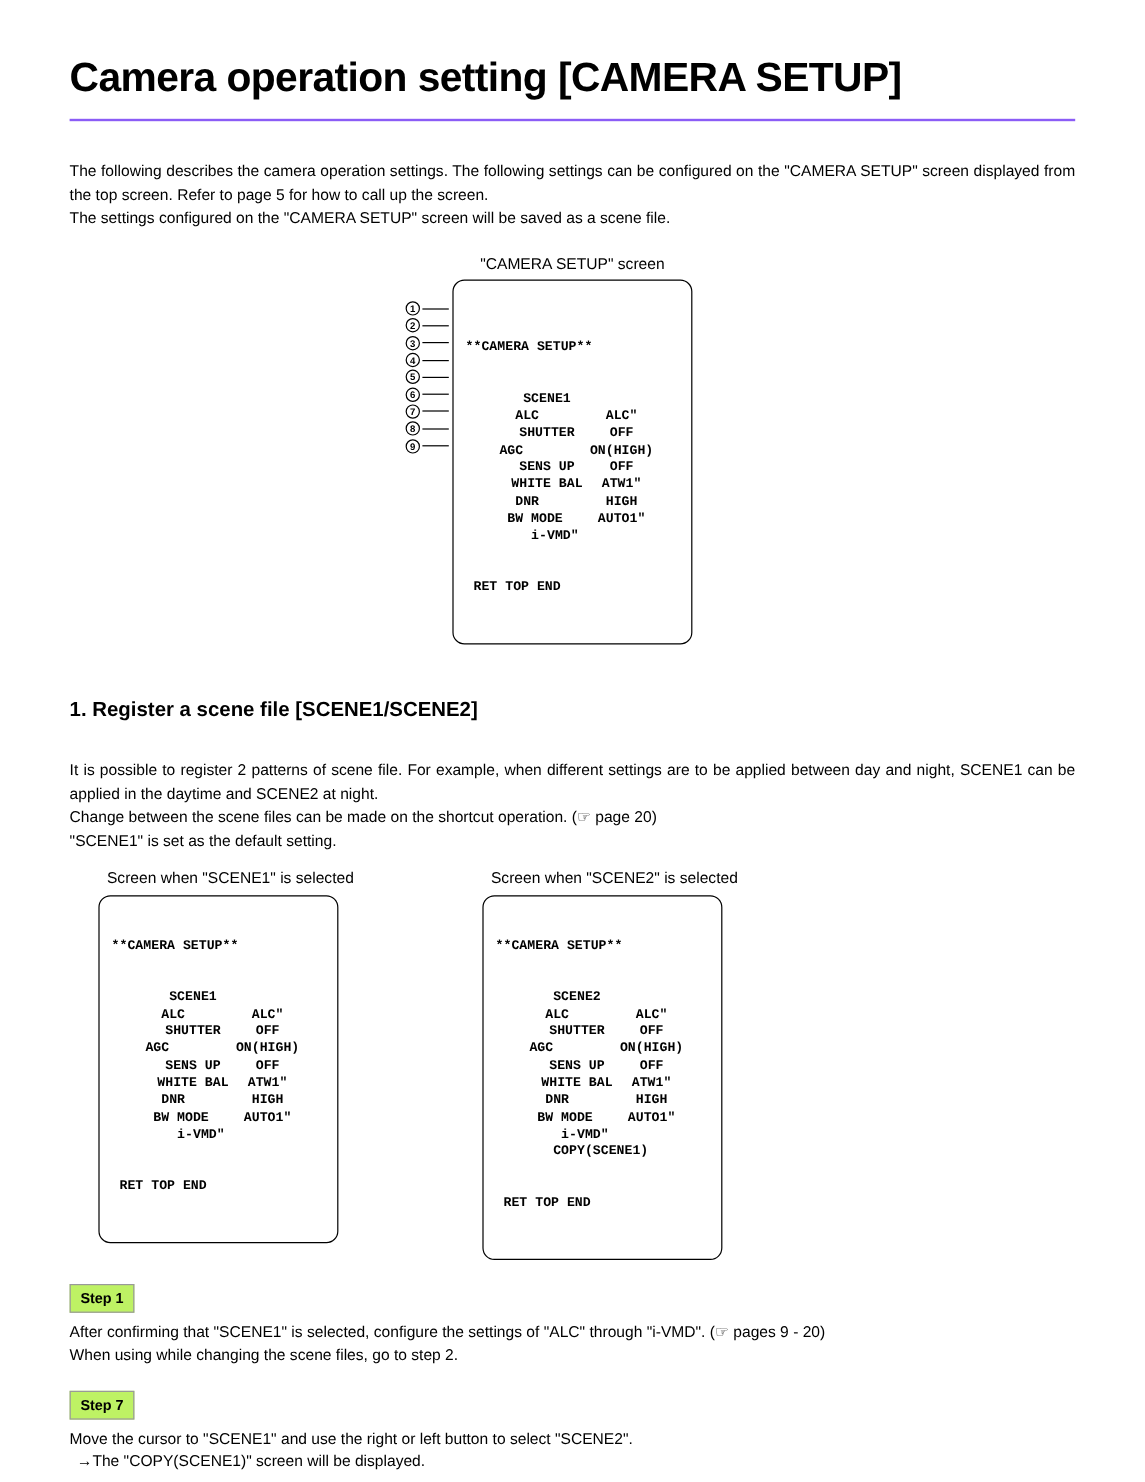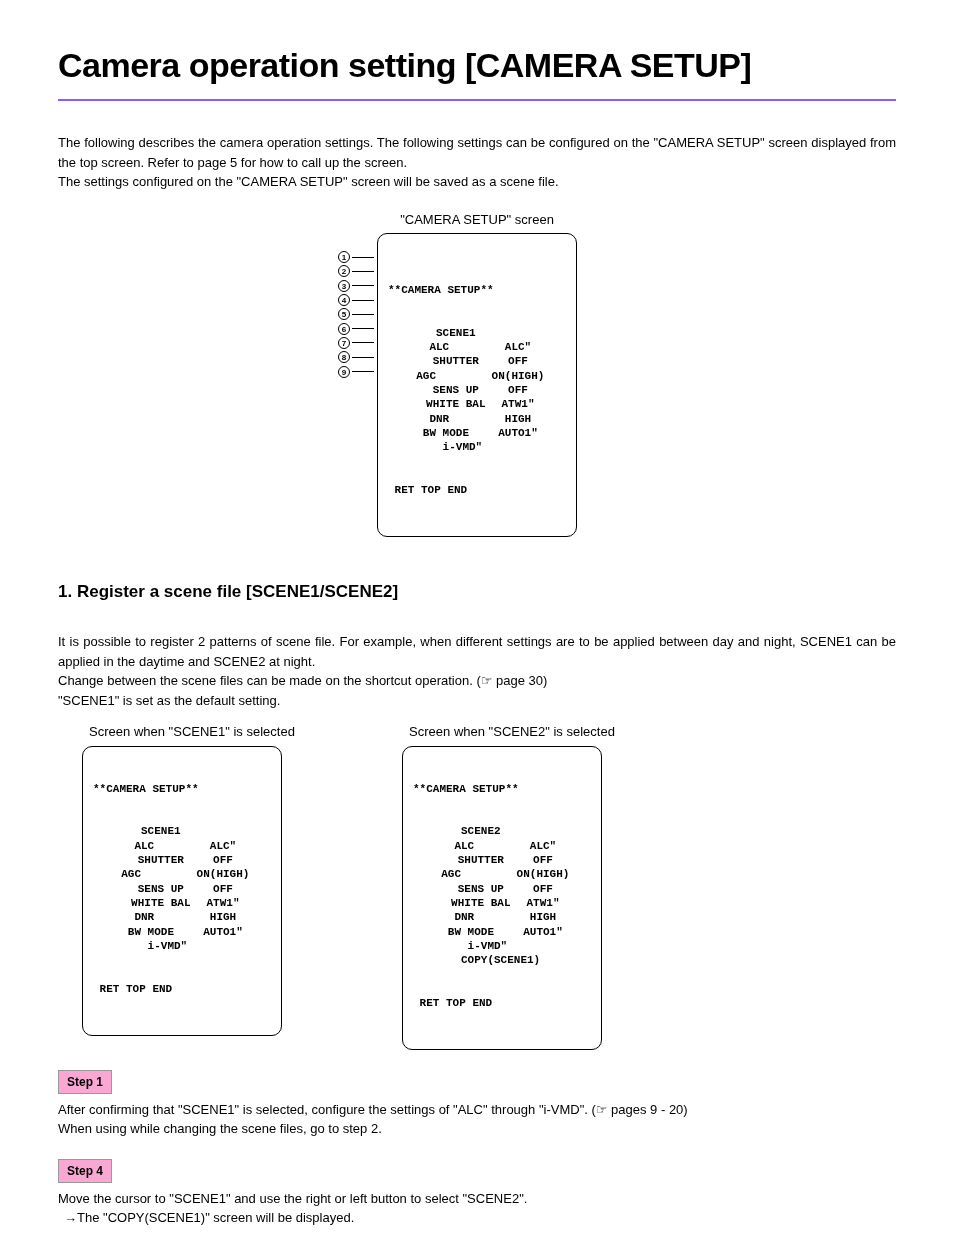--- a/index.html
+++ b/index.html
@@ -52,21 +52,21 @@
     font-size:8px; background:#fff;
   }
   .lead { height:1px; background:#000; width:22px; margin-left:2px;}
   .section-head {
     font-size: 17px; font-weight: bold; margin-top: 42px; margin-bottom: 28px;
   }
   .two-col { display:flex; gap: 100px; margin-top:12px; justify-content:flex-start; padding-left:24px;}
   .col-label { text-align:center; font-size:13px; margin-bottom:4px;}
   .col { width:220px;}
   .step-label {
-    background:#f9a8d4; border:1px solid #999; display:inline-block;
+    background:#bef264; border:1px solid #999; display:inline-block;
     padding:2px 8px; font-weight:bold; font-size:12px; margin-top:20px; margin-bottom:6px;
   }
   .arrow-right::before { content: "\2192 "; }
   .osd-footer { margin-top:0; }
   .center-wrap { display:flex; justify-content:center; }
 </style>
 </head>
 <body>
 
 
@@ -81,21 +81,21 @@
   <div class="osd-box" style="margin-top:4px;">
     <div class="callouts" id="callouts-container"><div class="callout-row"><div class="circle">1</div><div class="lead"></div></div><div class="callout-row"><div class="circle">2</div><div class="lead"></div></div><div class="callout-row"><div class="circle">3</div><div class="lead"></div></div><div class="callout-row"><div class="circle">4</div><div class="lead"></div></div><div class="callout-row"><div class="circle">5</div><div class="lead"></div></div><div class="callout-row"><div class="circle">6</div><div class="lead"></div></div><div class="callout-row"><div class="circle">7</div><div class="lead"></div></div><div class="callout-row"><div class="circle">8</div><div class="lead"></div></div><div class="callout-row"><div class="circle">9</div><div class="lead"></div></div></div>
     <div class="osd-header">**CAMERA SETUP**</div>
     <div id="main-osd-rows"><div class="osd-row"><span class="osd-col1">SCENE1</span><span class="osd-col2"></span></div><div class="osd-row"><span class="osd-col1"> ALC</span><span class="osd-col2">ALC"</span></div><div class="osd-row"><span class="osd-col1"> SHUTTER</span><span class="osd-col2">OFF</span></div><div class="osd-row"><span class="osd-col1"> AGC</span><span class="osd-col2">ON(HIGH)</span></div><div class="osd-row"><span class="osd-col1"> SENS UP</span><span class="osd-col2">OFF</span></div><div class="osd-row"><span class="osd-col1"> WHITE BAL</span><span class="osd-col2">ATW1"</span></div><div class="osd-row"><span class="osd-col1"> DNR</span><span class="osd-col2">HIGH</span></div><div class="osd-row"><span class="osd-col1"> BW MODE</span><span class="osd-col2">AUTO1"</span></div><div class="osd-row"><span class="osd-col1"> i-VMD"</span><span class="osd-col2"></span></div></div>
     <div class="osd-footer"> RET TOP END</div>
   </div>
 </div>
 
 <div class="section-head">1. Register a scene file [SCENE1/SCENE2]</div>
 <p class="body-text">It is possible to register 2 patterns of scene file. For example, when different settings are to be applied between day and night, SCENE1 can be applied in the daytime and SCENE2 at night.</p>
-<p class="body-text">Change between the scene files can be made on the shortcut operation. (☞ page 30)</p>
+<p class="body-text">Change between the scene files can be made on the shortcut operation. (☞ page 20)</p>
 <p class="body-text">"SCENE1" is set as the default setting.</p>
 
 <div class="two-col">
   <div class="col">
     <div class="col-label">Screen when "SCENE1" is selected</div>
     <div class="osd-box">
       <div class="osd-header">**CAMERA SETUP**</div>
       <div id="scene1-rows"><div class="osd-row"><span class="osd-col1">SCENE1</span><span class="osd-col2"></span></div><div class="osd-row"><span class="osd-col1"> ALC</span><span class="osd-col2">ALC"</span></div><div class="osd-row"><span class="osd-col1"> SHUTTER</span><span class="osd-col2">OFF</span></div><div class="osd-row"><span class="osd-col1"> AGC</span><span class="osd-col2">ON(HIGH)</span></div><div class="osd-row"><span class="osd-col1"> SENS UP</span><span class="osd-col2">OFF</span></div><div class="osd-row"><span class="osd-col1"> WHITE BAL</span><span class="osd-col2">ATW1"</span></div><div class="osd-row"><span class="osd-col1"> DNR</span><span class="osd-col2">HIGH</span></div><div class="osd-row"><span class="osd-col1"> BW MODE</span><span class="osd-col2">AUTO1"</span></div><div class="osd-row"><span class="osd-col1"> i-VMD"</span><span class="osd-col2"></span></div></div>
       <div class="osd-footer"> RET TOP END</div>
     </div>
@@ -107,21 +107,21 @@
       <div id="scene2-rows"><div class="osd-row"><span class="osd-col1">SCENE2</span><span class="osd-col2"></span></div><div class="osd-row"><span class="osd-col1"> ALC</span><span class="osd-col2">ALC"</span></div><div class="osd-row"><span class="osd-col1"> SHUTTER</span><span class="osd-col2">OFF</span></div><div class="osd-row"><span class="osd-col1"> AGC</span><span class="osd-col2">ON(HIGH)</span></div><div class="osd-row"><span class="osd-col1"> SENS UP</span><span class="osd-col2">OFF</span></div><div class="osd-row"><span class="osd-col1"> WHITE BAL</span><span class="osd-col2">ATW1"</span></div><div class="osd-row"><span class="osd-col1"> DNR</span><span class="osd-col2">HIGH</span></div><div class="osd-row"><span class="osd-col1"> BW MODE</span><span class="osd-col2">AUTO1"</span></div><div class="osd-row"><span class="osd-col1"> i-VMD"</span><span class="osd-col2"></span></div><div class="osd-row"><span class="osd-col1">COPY(SCENE1)</span><span class="osd-col2"></span></div></div>
       <div class="osd-footer"> RET TOP END</div>
     </div>
   </div>
 </div>
 
 <div class="step-label">Step 1</div>
 <p class="body-text">After confirming that "SCENE1" is selected, configure the settings of "ALC" through "i-VMD". (☞ pages 9 - 20)</p>
 <p class="body-text">When using while changing the scene files, go to step 2.</p>
 
-<div class="step-label">Step 4</div>
+<div class="step-label">Step 7</div>
 <p class="body-text">Move the cursor to "SCENE1" and use the right or left button to select "SCENE2".</p>
 <p class="body-text arrow-right" style="padding-left:6px;"><span>The "COPY(SCENE1)" screen will be displayed.</span></p>
 
 
 
 
 
 
 
 

